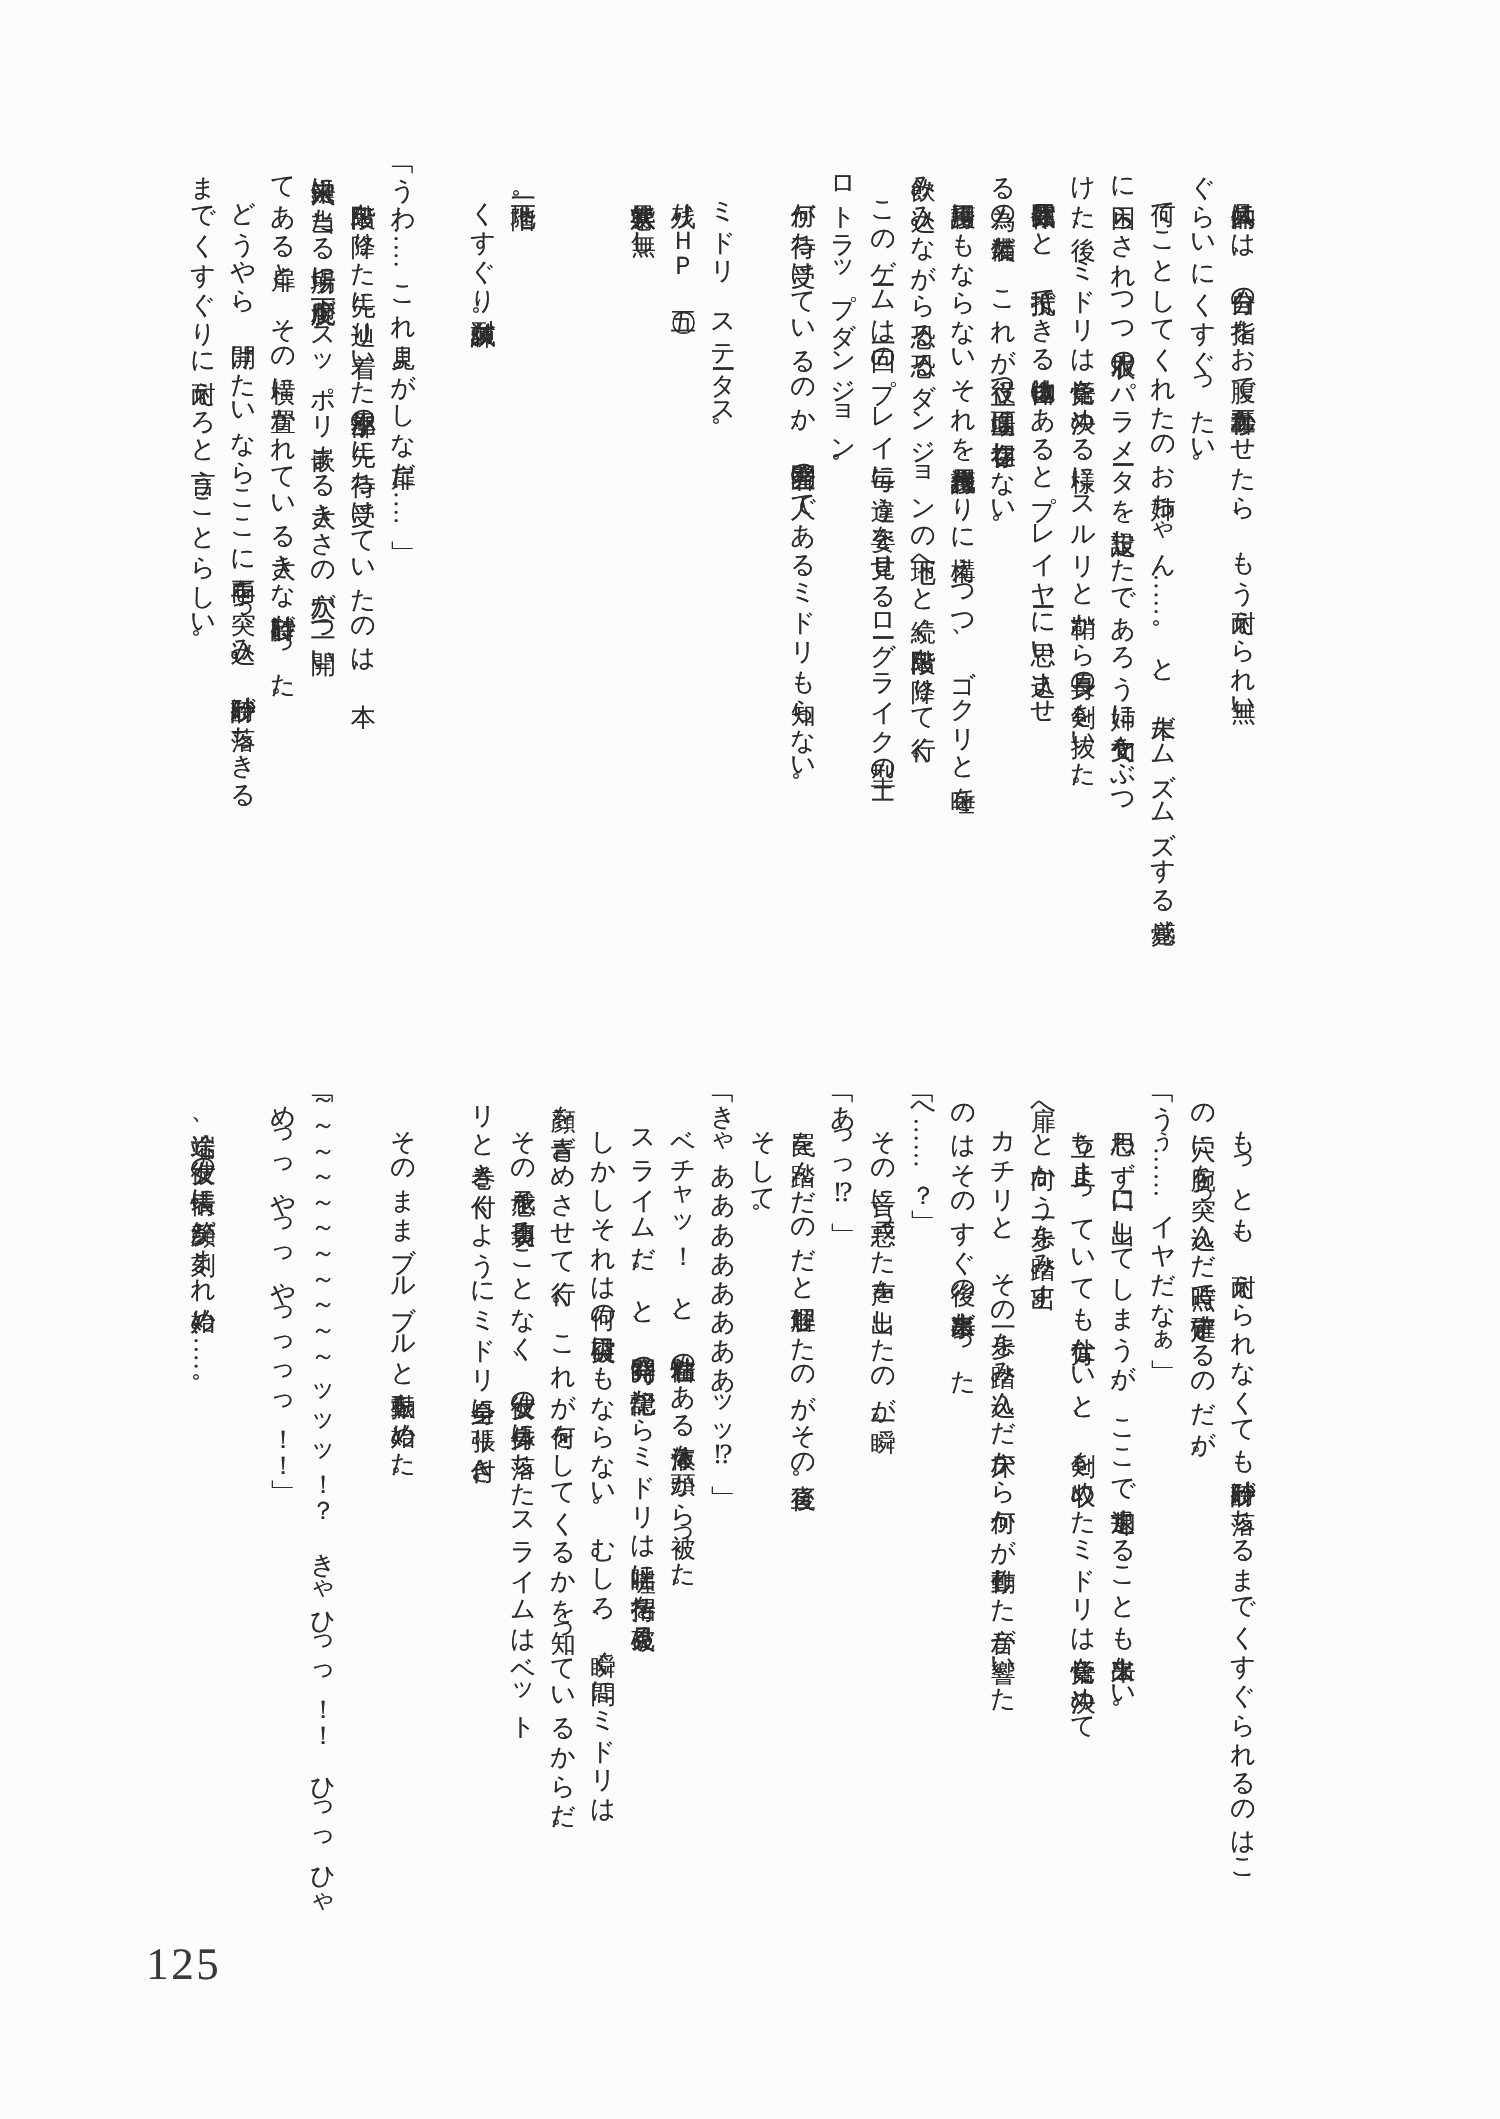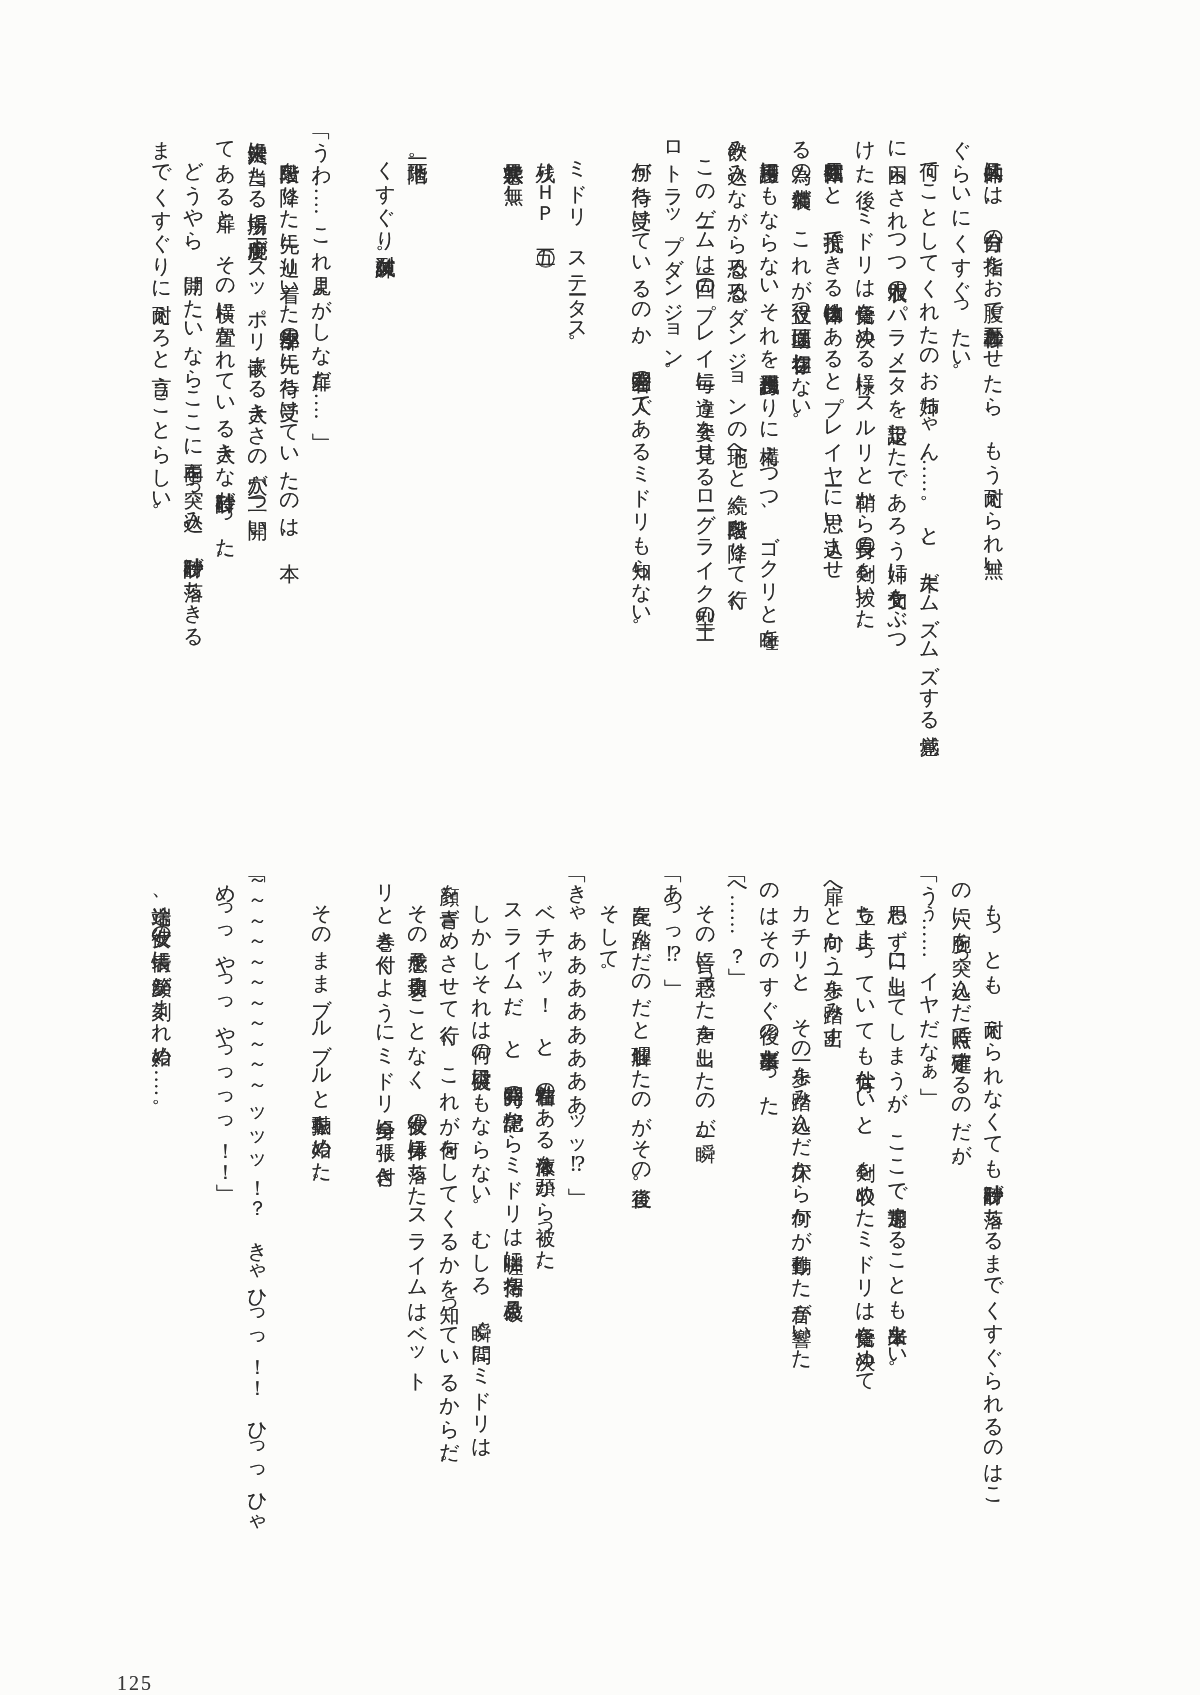--- a/index.html
+++ b/index.html
@@ -28,22 +28,22 @@
   }
   #block-top    { top: 127px;  height: 700px; }
   #block-bottom { top: 870px;  height: 700px; }
   .col {
     white-space: nowrap;
     overflow: visible;
   }
   .page-num {
     position: absolute;
     left: 117px;
-    top: 1672px;
-    font-size: 20px;
+    top: 1550px;
+    font-size: 36px;
     letter-spacing: 2px;
     color: #3a3a3a;
     text-shadow: 0 0 0.5px rgba(40,40,40,0.5);
   }
 </style>
 </head>
 <body>
 
 <div class="page">
   <div id="block-top" class="vblock">

